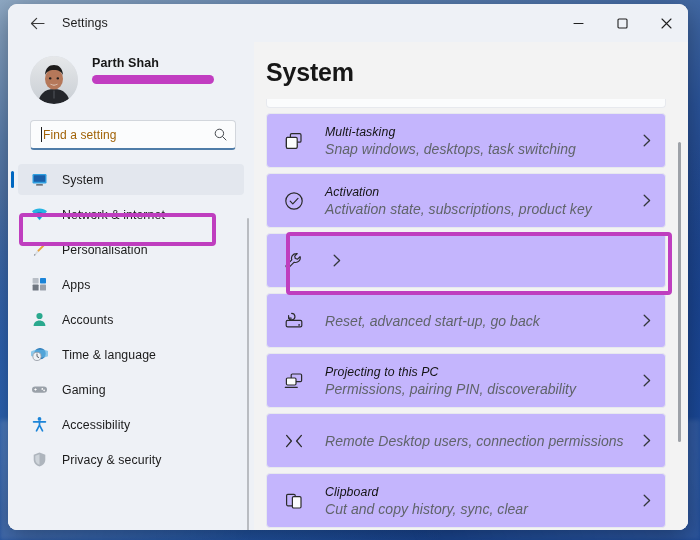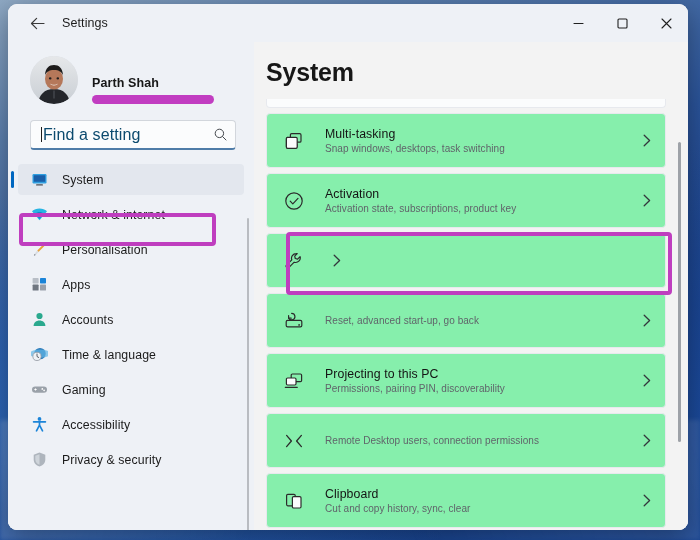--- a/index.html
+++ b/index.html
@@ -94,21 +94,21 @@
     width: 246px;
     flex: 0 0 246px;
     background: #eef1f6;
     padding: 0 0 0 0;
     position: relative;
     overflow: hidden;
   }
 
   .account {
     display: flex;
-    align-items: flex-end;
+    align-items: flex-start;
     padding: 14px 0 10px 22px;
     height: 72px;
   }
   .avatar {
     width: 48px; height: 48px;
     border-radius: 50%;
     overflow: hidden;
     flex: 0 0 48px;
     background: #d9dde3;
     position: relative;
@@ -143,22 +143,22 @@
     align-items: center;
     padding: 0 8px 0 10px;
   }
   .caret {
     width: 1px;
     height: 15px;
     background: #1d1d1d;
     margin-right: 1px;
   }
   .search-placeholder {
-    font-size: 16px;
-    color: #0c4a6e;
+    font-size: 12px;
+    color: #a16207;
     flex: 1 1 auto;
     letter-spacing: .1px;
   }
   .search-icon { color: #44484d; display: flex; }
 
   .nav {
     margin-top: 14px;
     padding: 0 10px 0 10px;
   }
   .nav-item {
@@ -241,47 +241,48 @@
   }
   .card-clipped {
     height: 9px;
     background: #fbfcfd;
     border-radius: 0 0 4px 4px;
     border: 1px solid #e7e9ee;
     border-top: none;
     margin-bottom: 5px;
   }
   .card {
-    background: #86efac;
+    background: #c4b5fd;
     border: 1px solid #e7e9ee;
     border-radius: 4px;
     height: 55px;
     display: flex;
     align-items: center;
     padding: 0 14px 0 16px;
     margin-bottom: 5px;
+    font-style: italic;
   }
   .card-icon {
     width: 22px; height: 22px;
     flex: 0 0 22px;
     margin-right: 20px;
     display: flex;
     align-items: center;
     justify-content: center;
     color: #2b2b2b;
   }
   .card-text { flex: 1 1 auto; min-width: 0; }
   .card-title {
     font-size: 12.3px;
     color: #141414;
     letter-spacing: .1px;
     margin-bottom: 2px;
   }
   .card-sub {
-    font-size: 10px;
+    font-size: 14px;
     color: #60646a;
     letter-spacing: .05px;
   }
   .card-chevron {
     color: #33373c;
     flex: 0 0 auto;
     display: flex;
     align-items: center;
     margin-left: 8px;
   }

